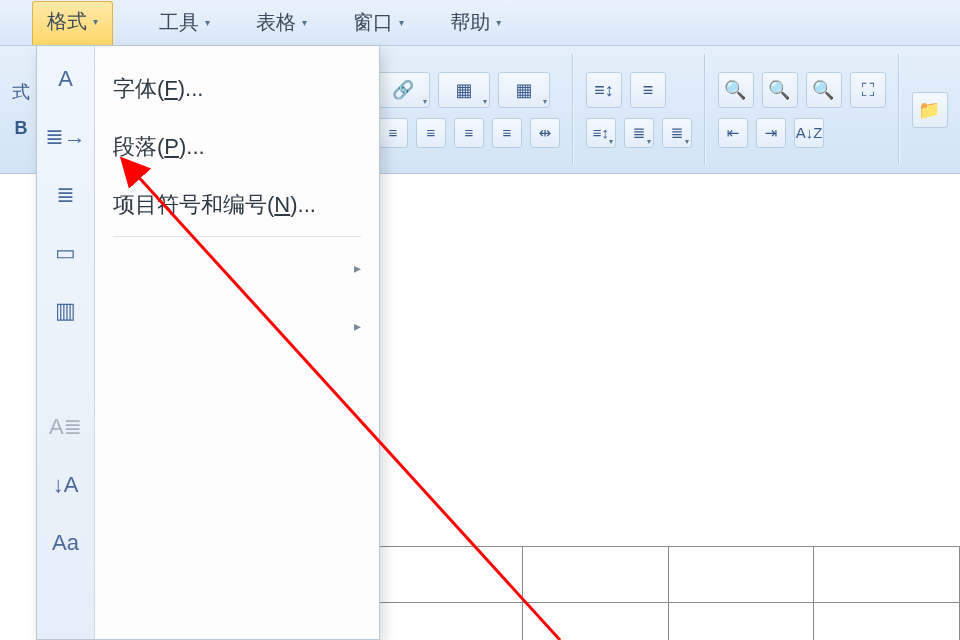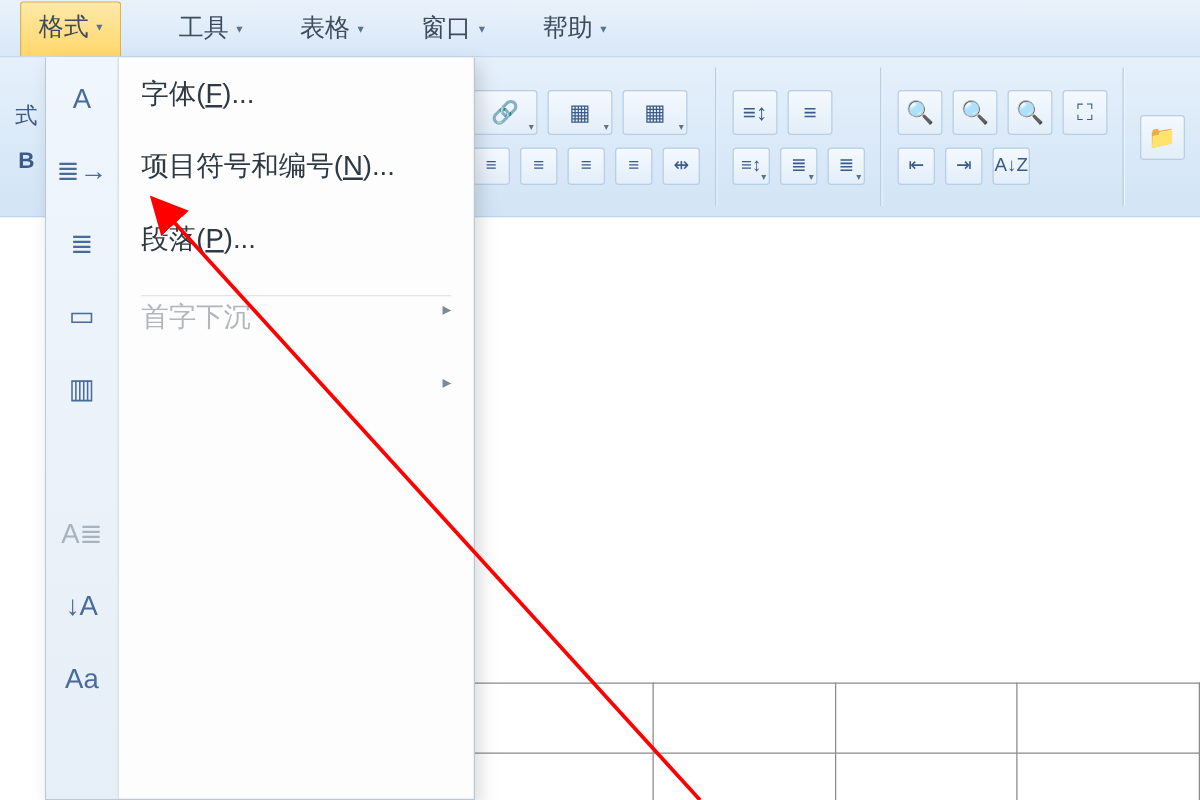--- a/index.html
+++ b/index.html
@@ -2,21 +2,21 @@
 <html><head>
 <meta charset="utf-8">
 <style>
   * { margin: 0; padding: 0; box-sizing: border-box; font-family: "Microsoft YaHei", SimSun, sans-serif; }
   body { width: 960px; height: 640px; background: #fff; overflow: hidden; position: relative; }
 
   
   .menubar {
     display: flex; align-items: center; height: 46px;
     background: linear-gradient(#e9f2fb, #d8e8f8);
-    border-bottom: 1px solid #b9cde1; padding-left: 16px; gap: 46px;
+    border-bottom: 1px solid #b9cde1; padding-left: 32px; gap: 46px;
   }
   .menubar-item { font-size: 20px; color: #3d4c5c; display: flex; align-items: center; gap: 6px; cursor: default; }
   .menubar-item .tri { font-size: 10px; color: #5a738c; }
   .menubar-item.active {
     background: linear-gradient(#ffe9a8,#ffd76a);
     border: 1px solid #e0b24a; border-bottom: none;
     padding: 6px 14px 10px; border-radius: 3px 3px 0 0; margin-bottom: -1px;
   }
 
   
@@ -47,21 +47,21 @@
     display: flex; z-index: 10;
   }
   .dd-icons {
     width: 58px; background: linear-gradient(#eff6fd,#e6eef7);
     border-right: 1px solid #cdd9e5; display: flex; flex-direction: column;
     align-items: center; padding-top: 18px; gap: 28px;
   }
   .dd-icons .ico { font-size: 22px; color: #4a6a9a; height: 30px; display:flex; align-items:center; }
   .dd-icons .ico.dim { color: #a9b3bd; }
   .dd-items { flex: 1; display: flex; flex-direction: column; padding: 14px 0; }
-  .dd-item { height: 58px; display: flex; align-items: flex-start; padding: 0 18px; font-size: 22px; color: #2e3944; position: relative; cursor: default; }
+  .dd-item { height: 58px; display: flex; align-items: center; padding: 0 18px; font-size: 22px; color: #2e3944; position: relative; cursor: default; }
   .dd-item.disabled { color: #b2b7bc; }
   .dd-item .sub { position: absolute; right: 18px; color: #7a8a9a; font-size: 14px; }
   .dd-divider { height: 0; border-top: 1px solid #dfe5eb; margin: 2px 18px; }
 
   
   .doc { position: absolute; left: 0; right: 0; top: 174px; bottom: 0; background: #fff; }
   .table-area { position: absolute; left: 376px; right: 0; top: 372px; }
   .table-area table { border-collapse: collapse; width: 100%; }
   .table-area td { border: 1px solid #8a8a8a; height: 56px; }
 
@@ -240,28 +240,27 @@
     <span class="ico glyph"></span>
     <span class="ico glyph dim">A≣</span>
     <span class="ico glyph">↓A</span>
     <span class="ico glyph">Aa</span>
   </div>
   <div class="dd-items">
     <div class="dd-item">
       <span><span>字体(</span><u class="mn">F</u><span>)...</span></span>
     </div>
     <div class="dd-item">
+      <span><span>段落(</span><u class="mn">P</u><span>)...</span></span>
+    </div>
+    <div class="dd-item">
       <span><span>项目符号和编号(</span><u class="mn">N</u><span>)...</span></span>
-    </div>
-    <div class="dd-item">
-      <span><span>段落(</span><u class="mn">P</u><span>)...</span></span>
     </div>
     <div class="dd-divider"></div>
     <div class="dd-item disabled">
-      <span>首字下沉</span>
       <span class="sub">▸</span>
     </div>
     <div class="dd-item">
       <span class="sub">▸</span>
     </div>
   </div>
 </div>
 
 <svg class="arrow-svg" viewBox="0 0 960 640">
   <defs>

